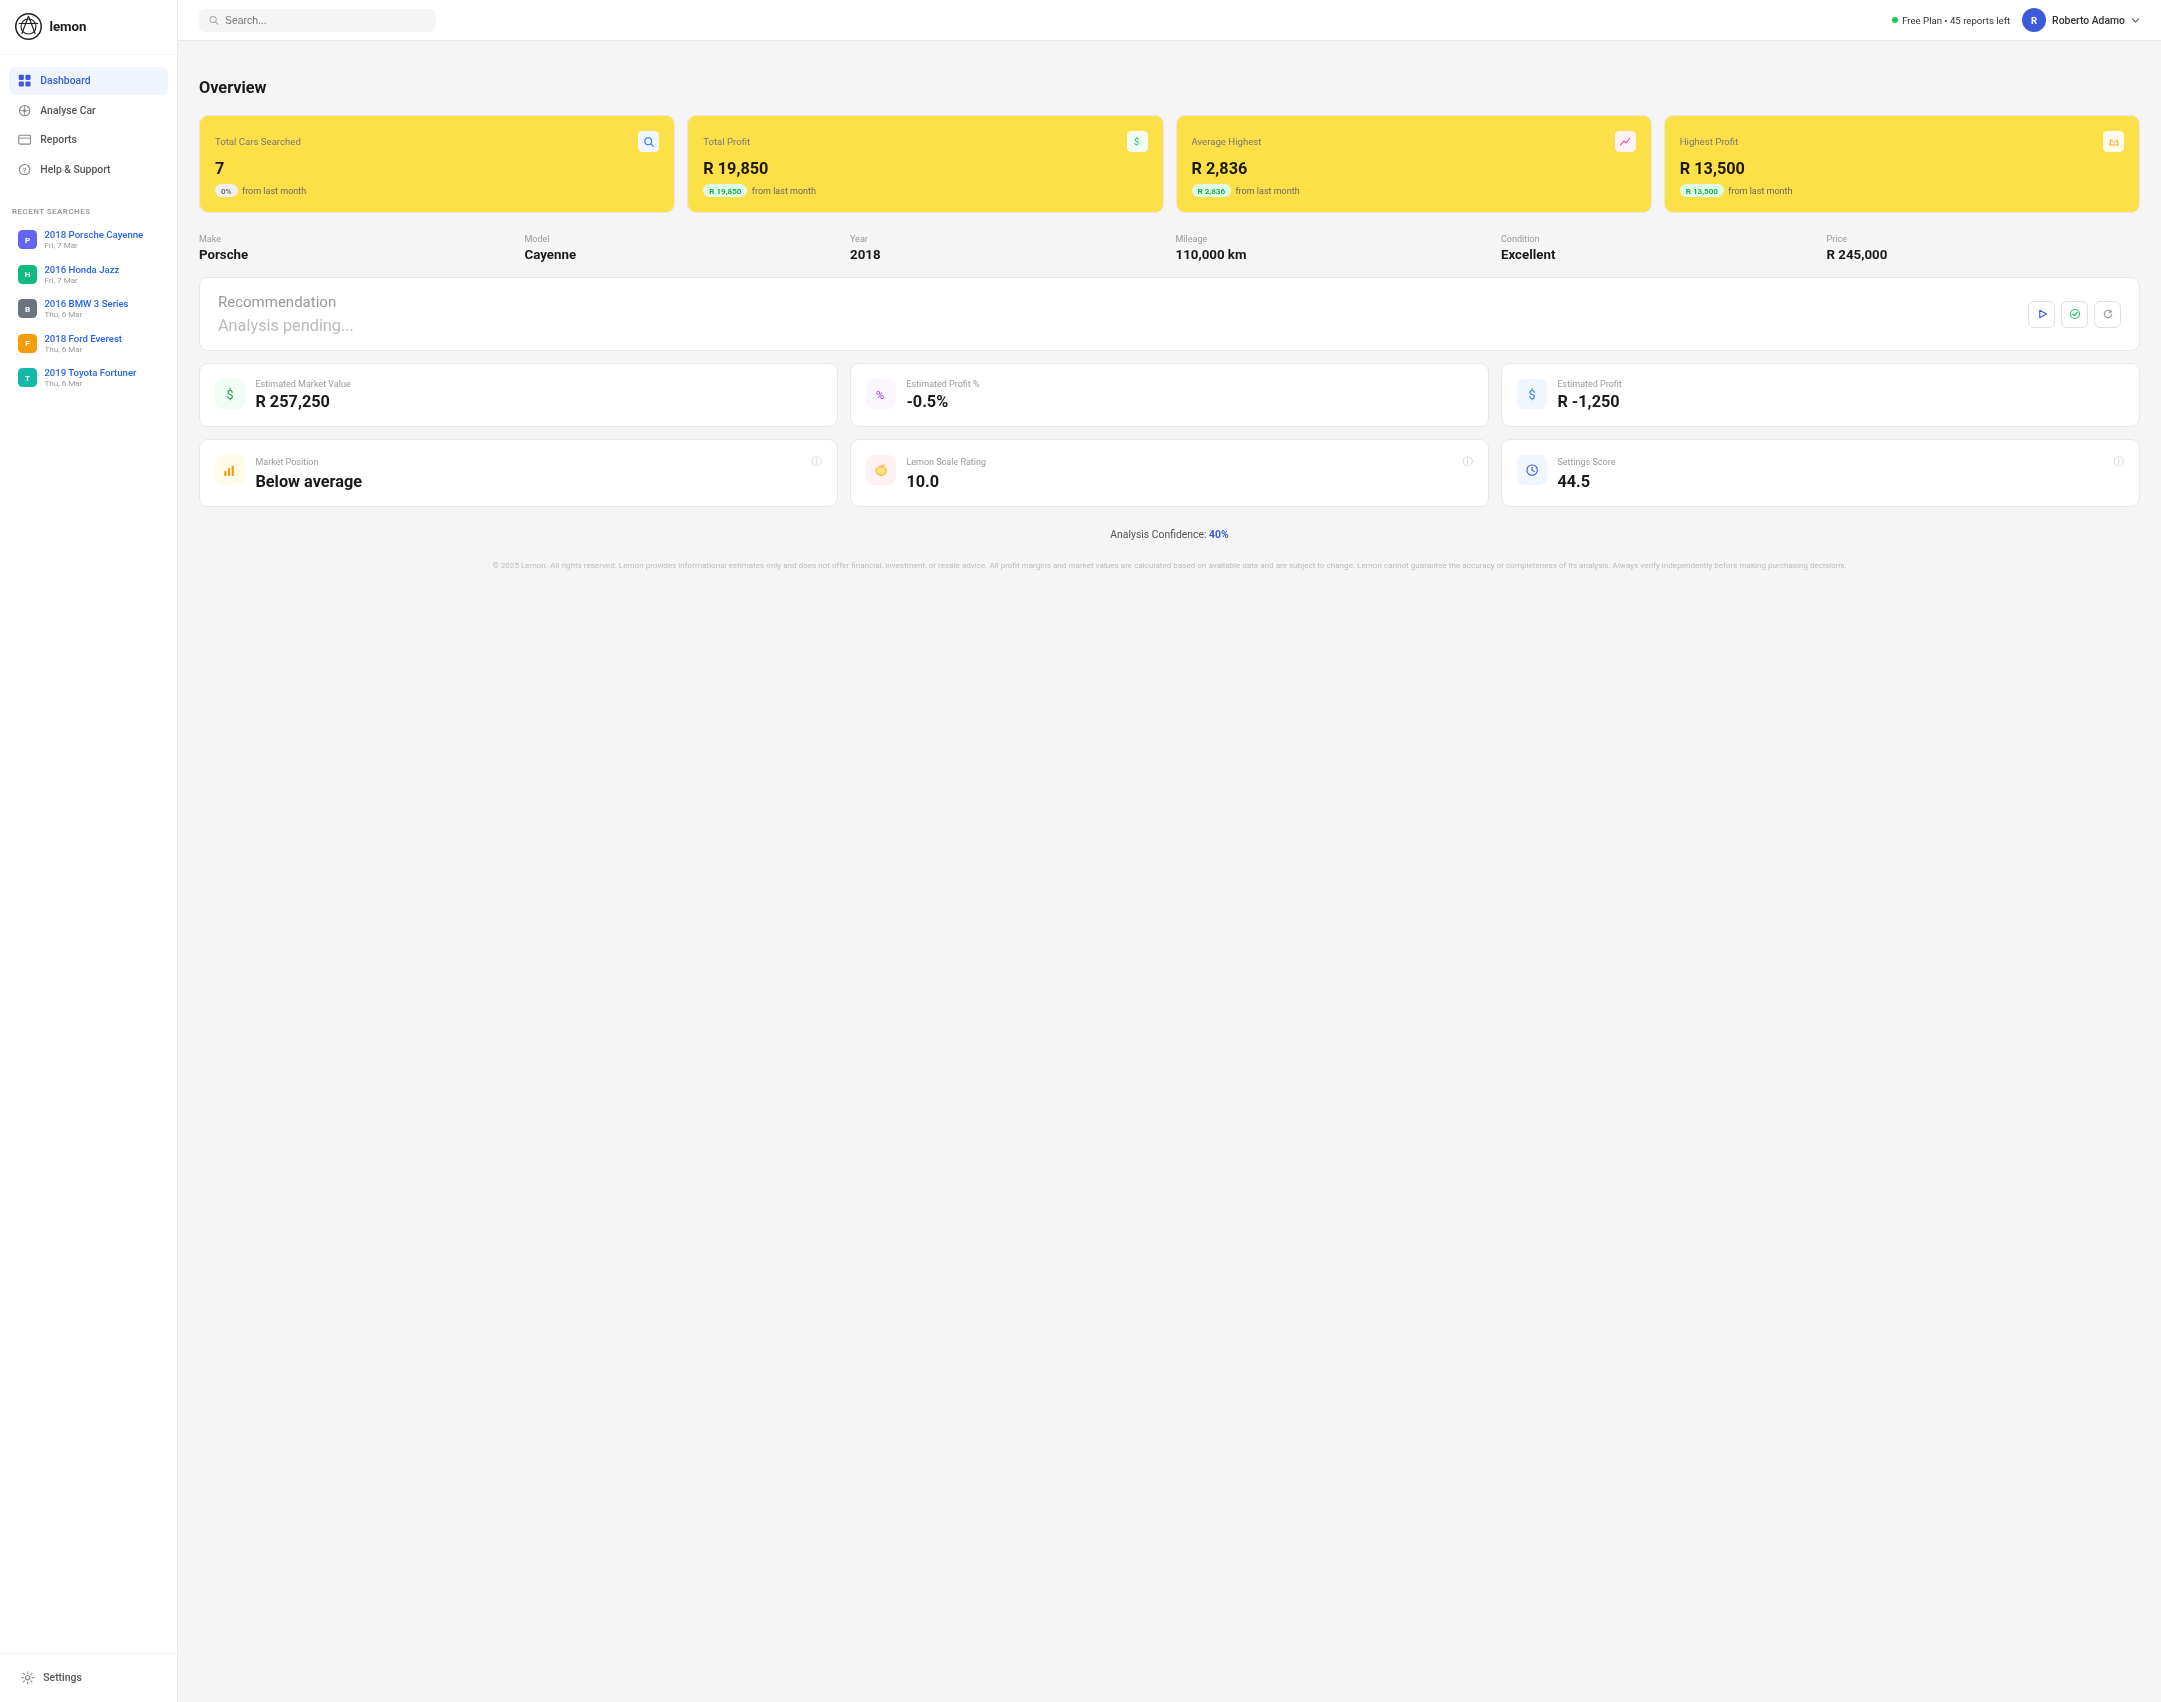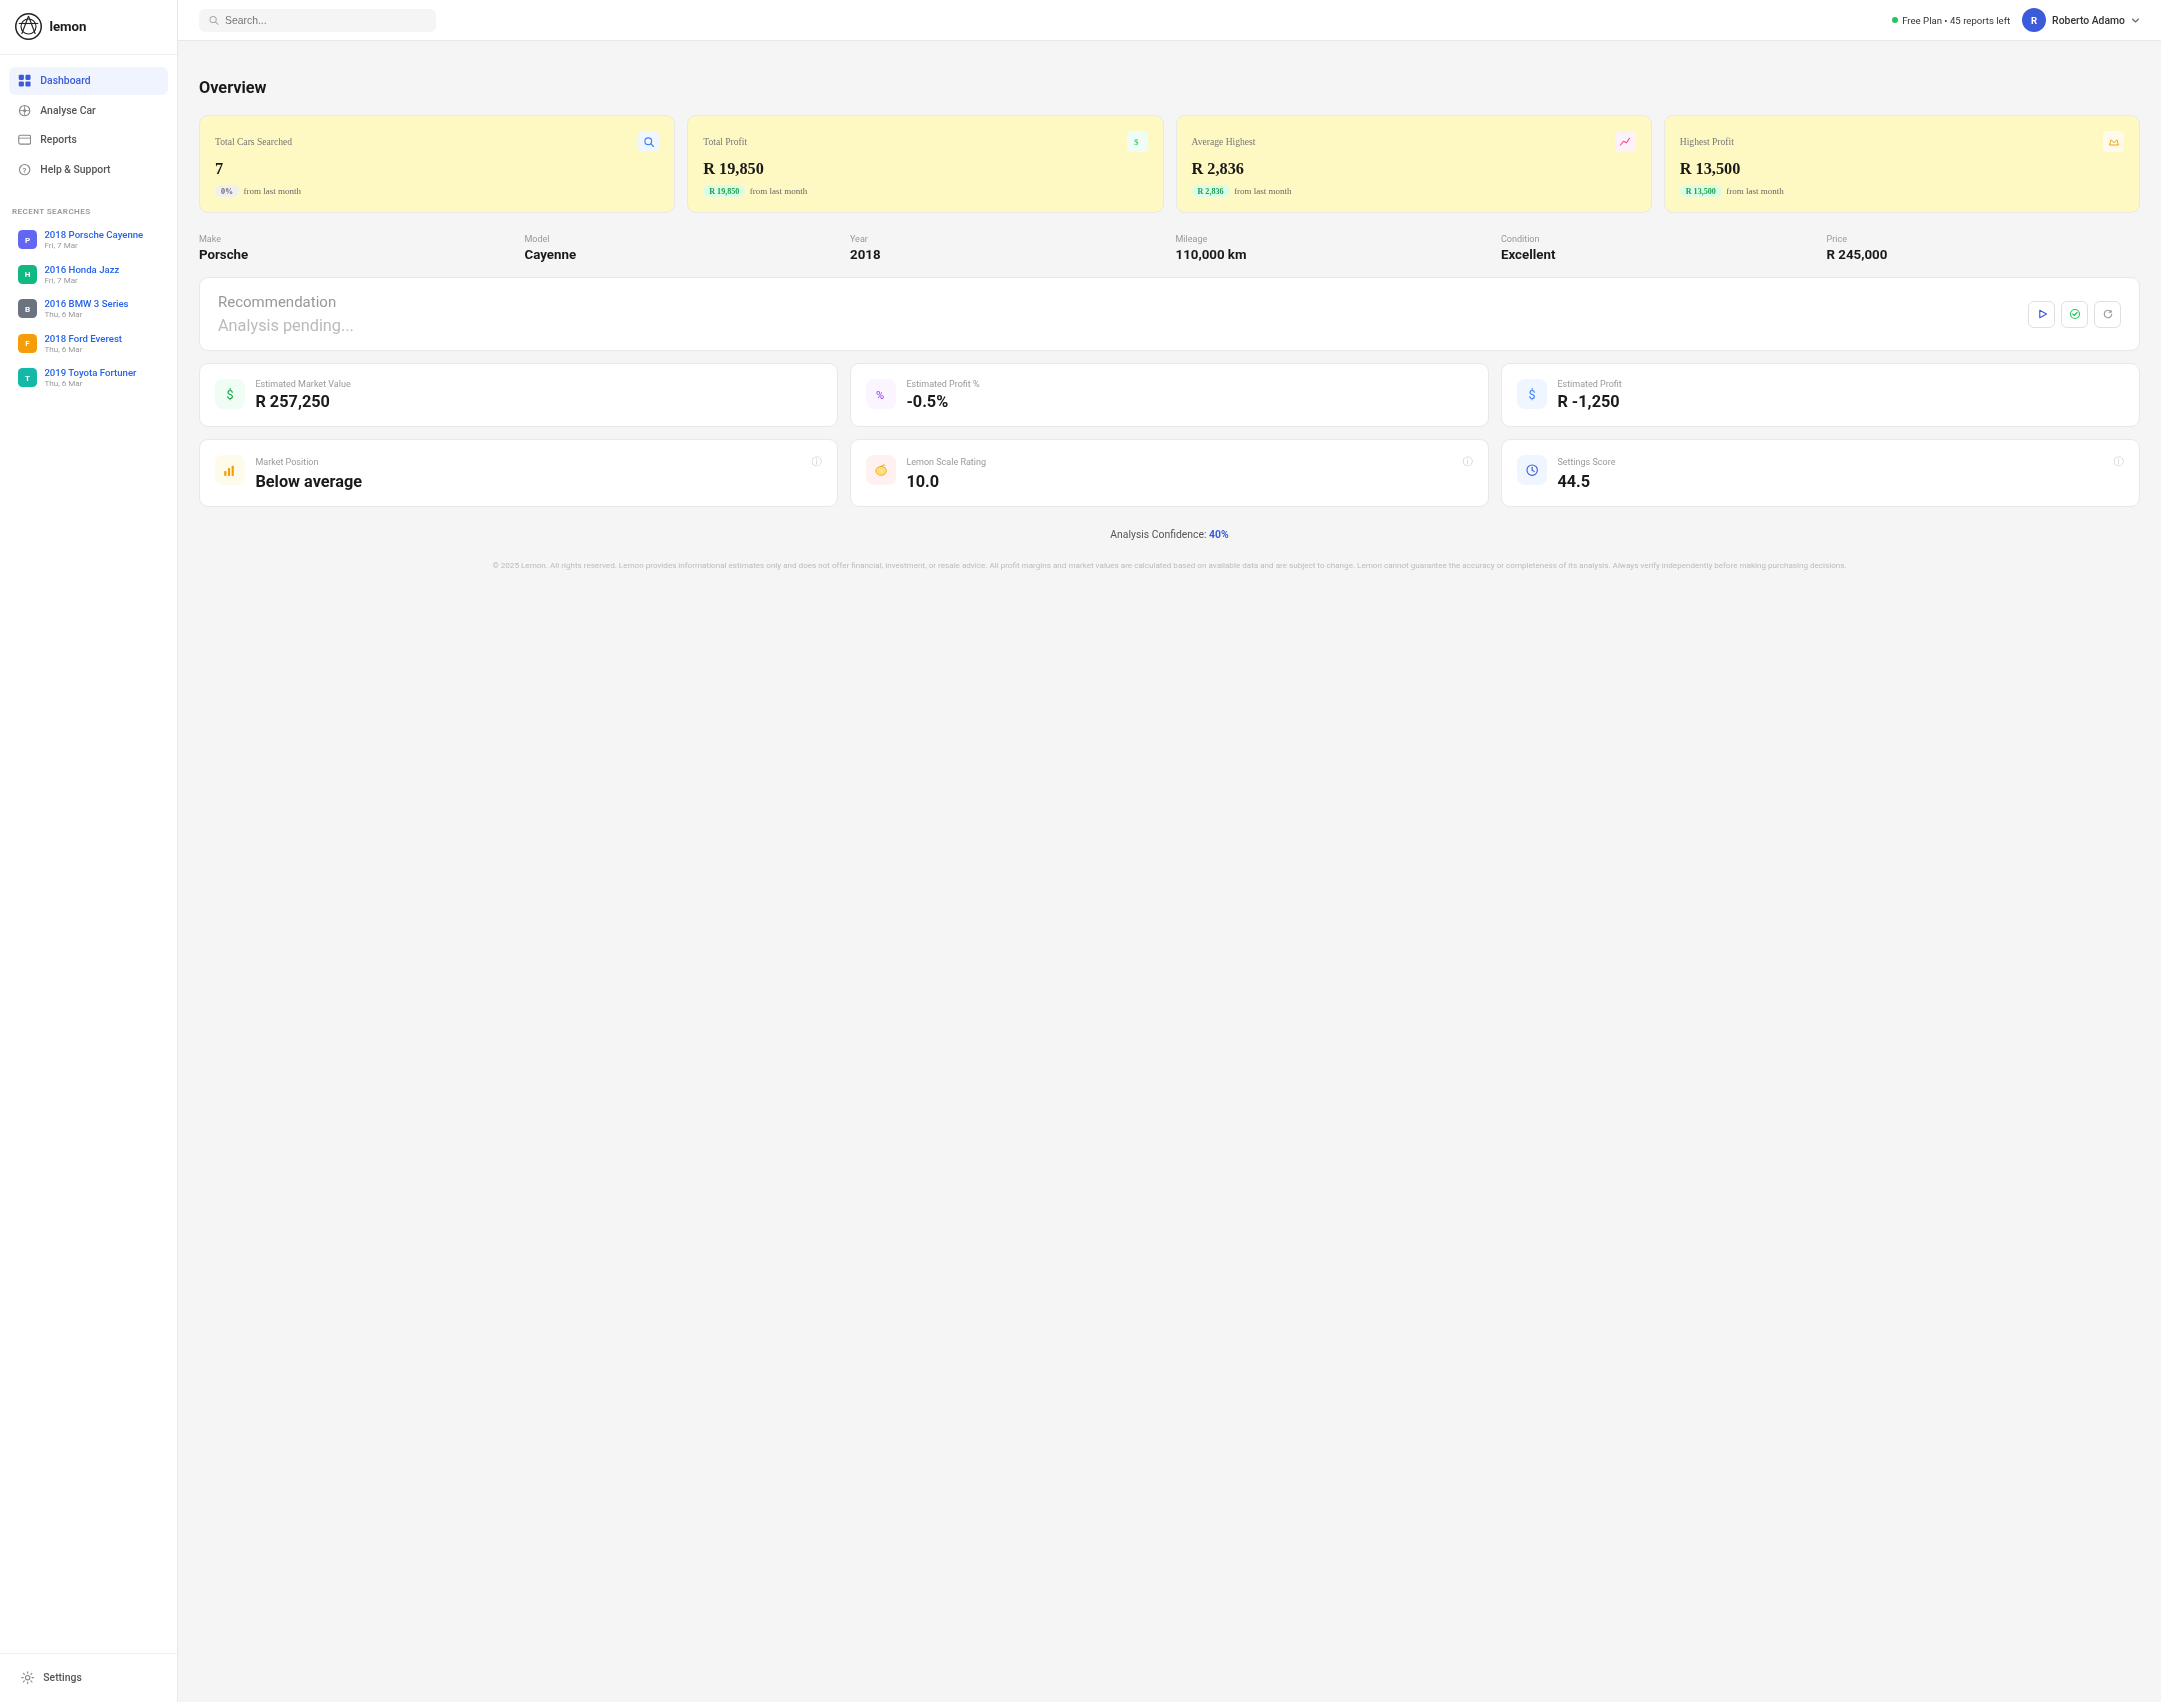--- a/index.html
+++ b/index.html
@@ -36,21 +36,21 @@
     .user-info { display: flex; align-items: center; gap: 6px; cursor: pointer; }
     .user-avatar { width: 24px; height: 24px; background: #3b5bdb; border-radius: 50%; display: flex; align-items: center; justify-content: center; color: #fff; font-size: 9.6px; font-weight: 700; }
     .user-name { font-size: 10.4px; font-weight: 500; color: #333; }
 
     
     .content { flex: 1; overflow-y: auto; padding: 21px; }
     .page-title { font-size: 16.3px; font-weight: 700; color: #1a1a1a; margin-bottom: 18px; }
 
     
     .stats-grid { display: grid; grid-template-columns: repeat(4, 1fr); gap: 12px; margin-bottom: 21px; }
-    .stat-card { background: #fef9c3; border-radius: 9px; padding: 15px; border: 0.7px solid #e8e8e8; font-family: Liberation Serif, serif; }
+    .stat-card { background: #fde047; border-radius: 9px; padding: 15px; border: 0.7px solid #e8e8e8; }
     .stat-label { font-size: 9.6px; color: #777; margin-bottom: 7.4px; display: flex; align-items: center; justify-content: space-between; }
     .stat-icon { width: 21px; height: 21px; border-radius: 4.4px; display: flex; align-items: center; justify-content: center; }
     .stat-icon.blue { background: #eff6ff; }
     .stat-icon.green { background: #f0fdf4; }
     .stat-icon.pink { background: #fdf2f8; }
     .stat-icon.yellow { background: #fffbeb; }
     .stat-value { font-size: 16.3px; font-weight: 700; color: #1a1a1a; margin-bottom: 6px; }
     .stat-footer { display: flex; align-items: center; gap: 4.4px; font-size: 9px; color: #666; }
     .stat-badge { background: #f0f0f0; color: #666; padding: 1.5px 6px; border-radius: 15px; font-size: 8.1px; font-weight: 600; }
     .stat-badge.green-bg { background: #dcfce7; color: #16a34a; }

